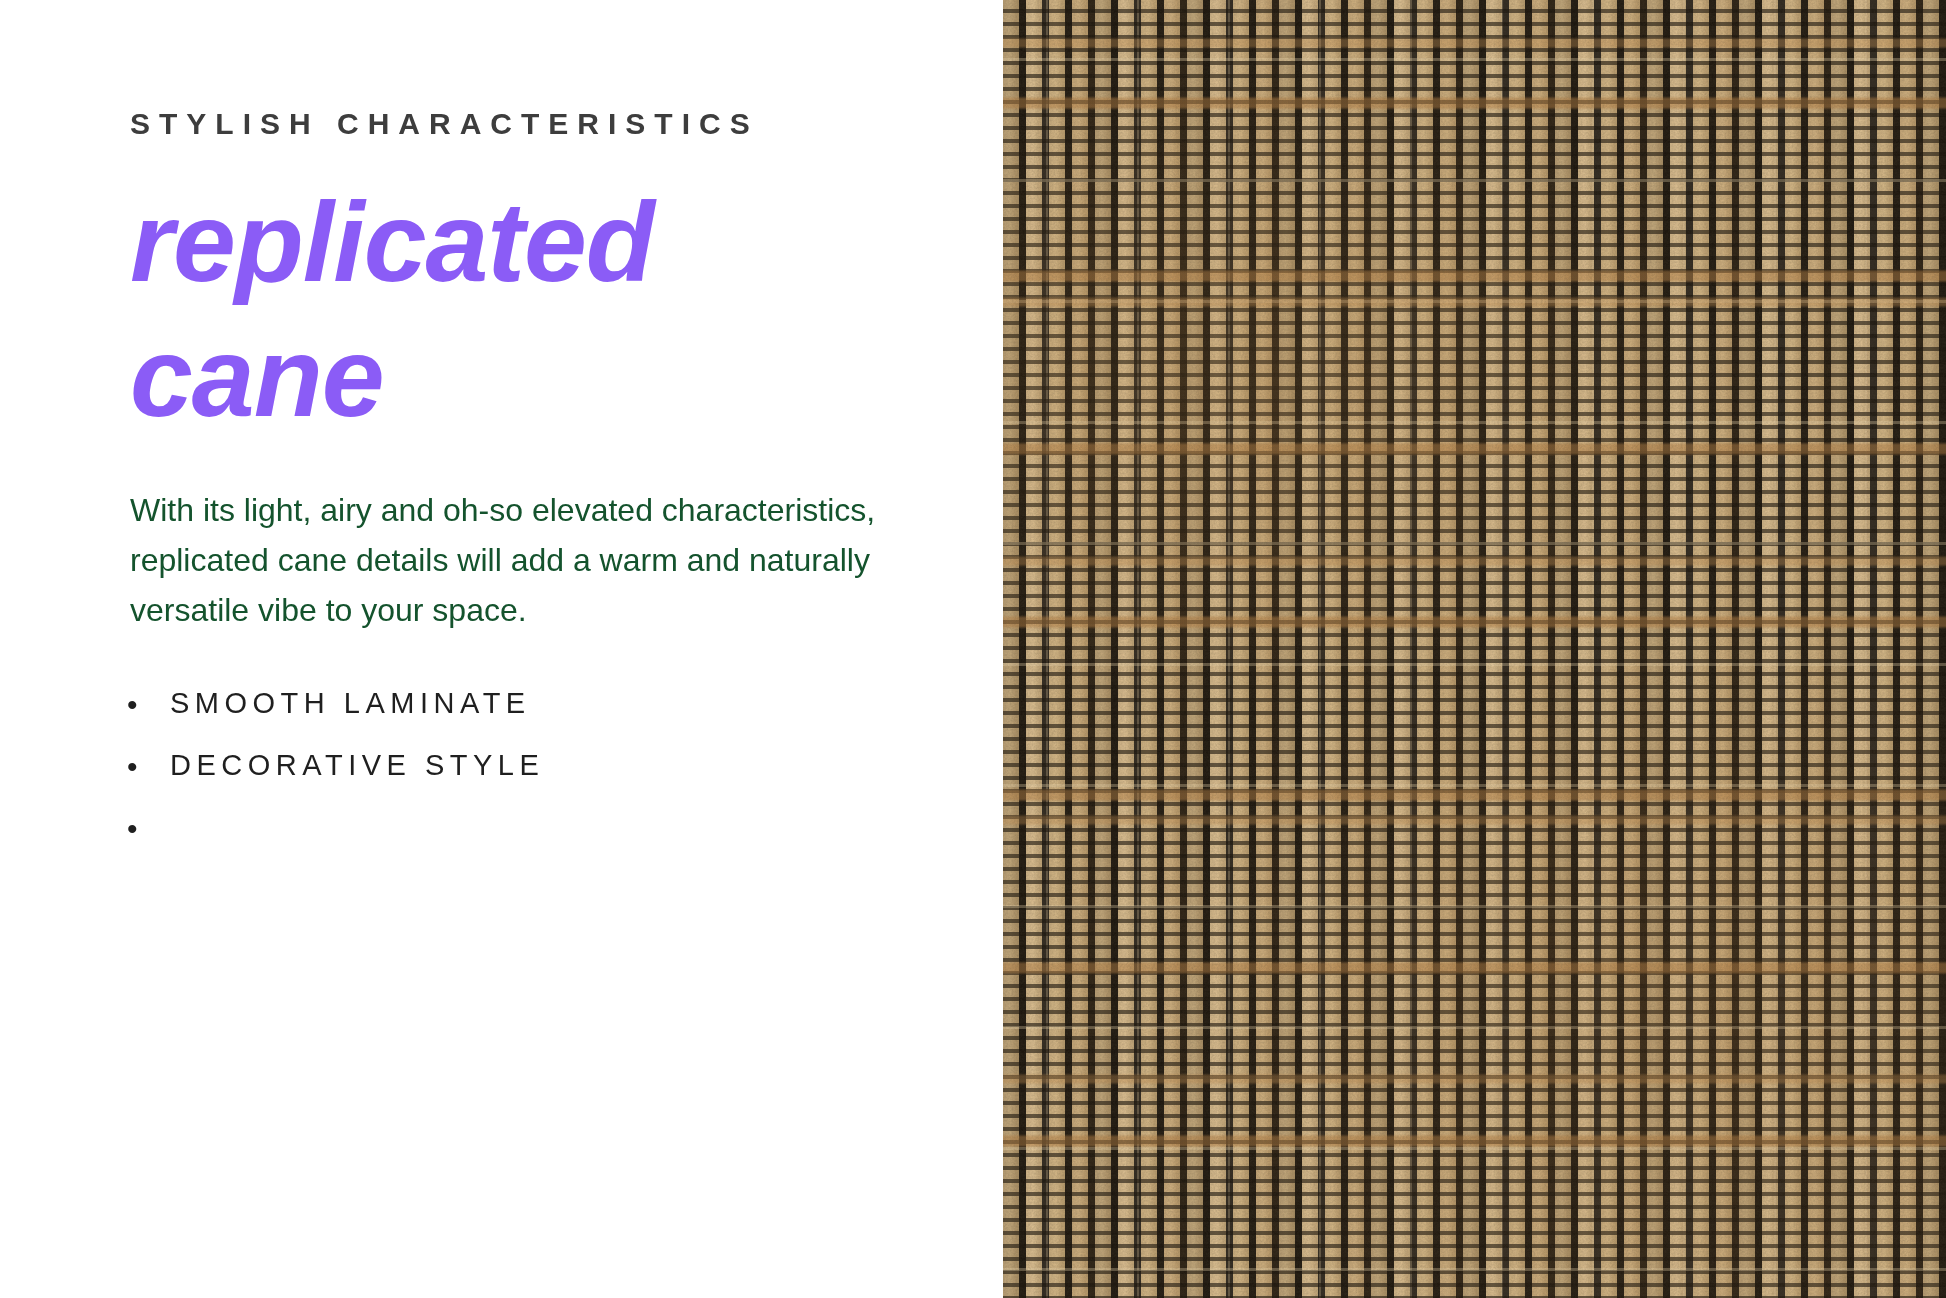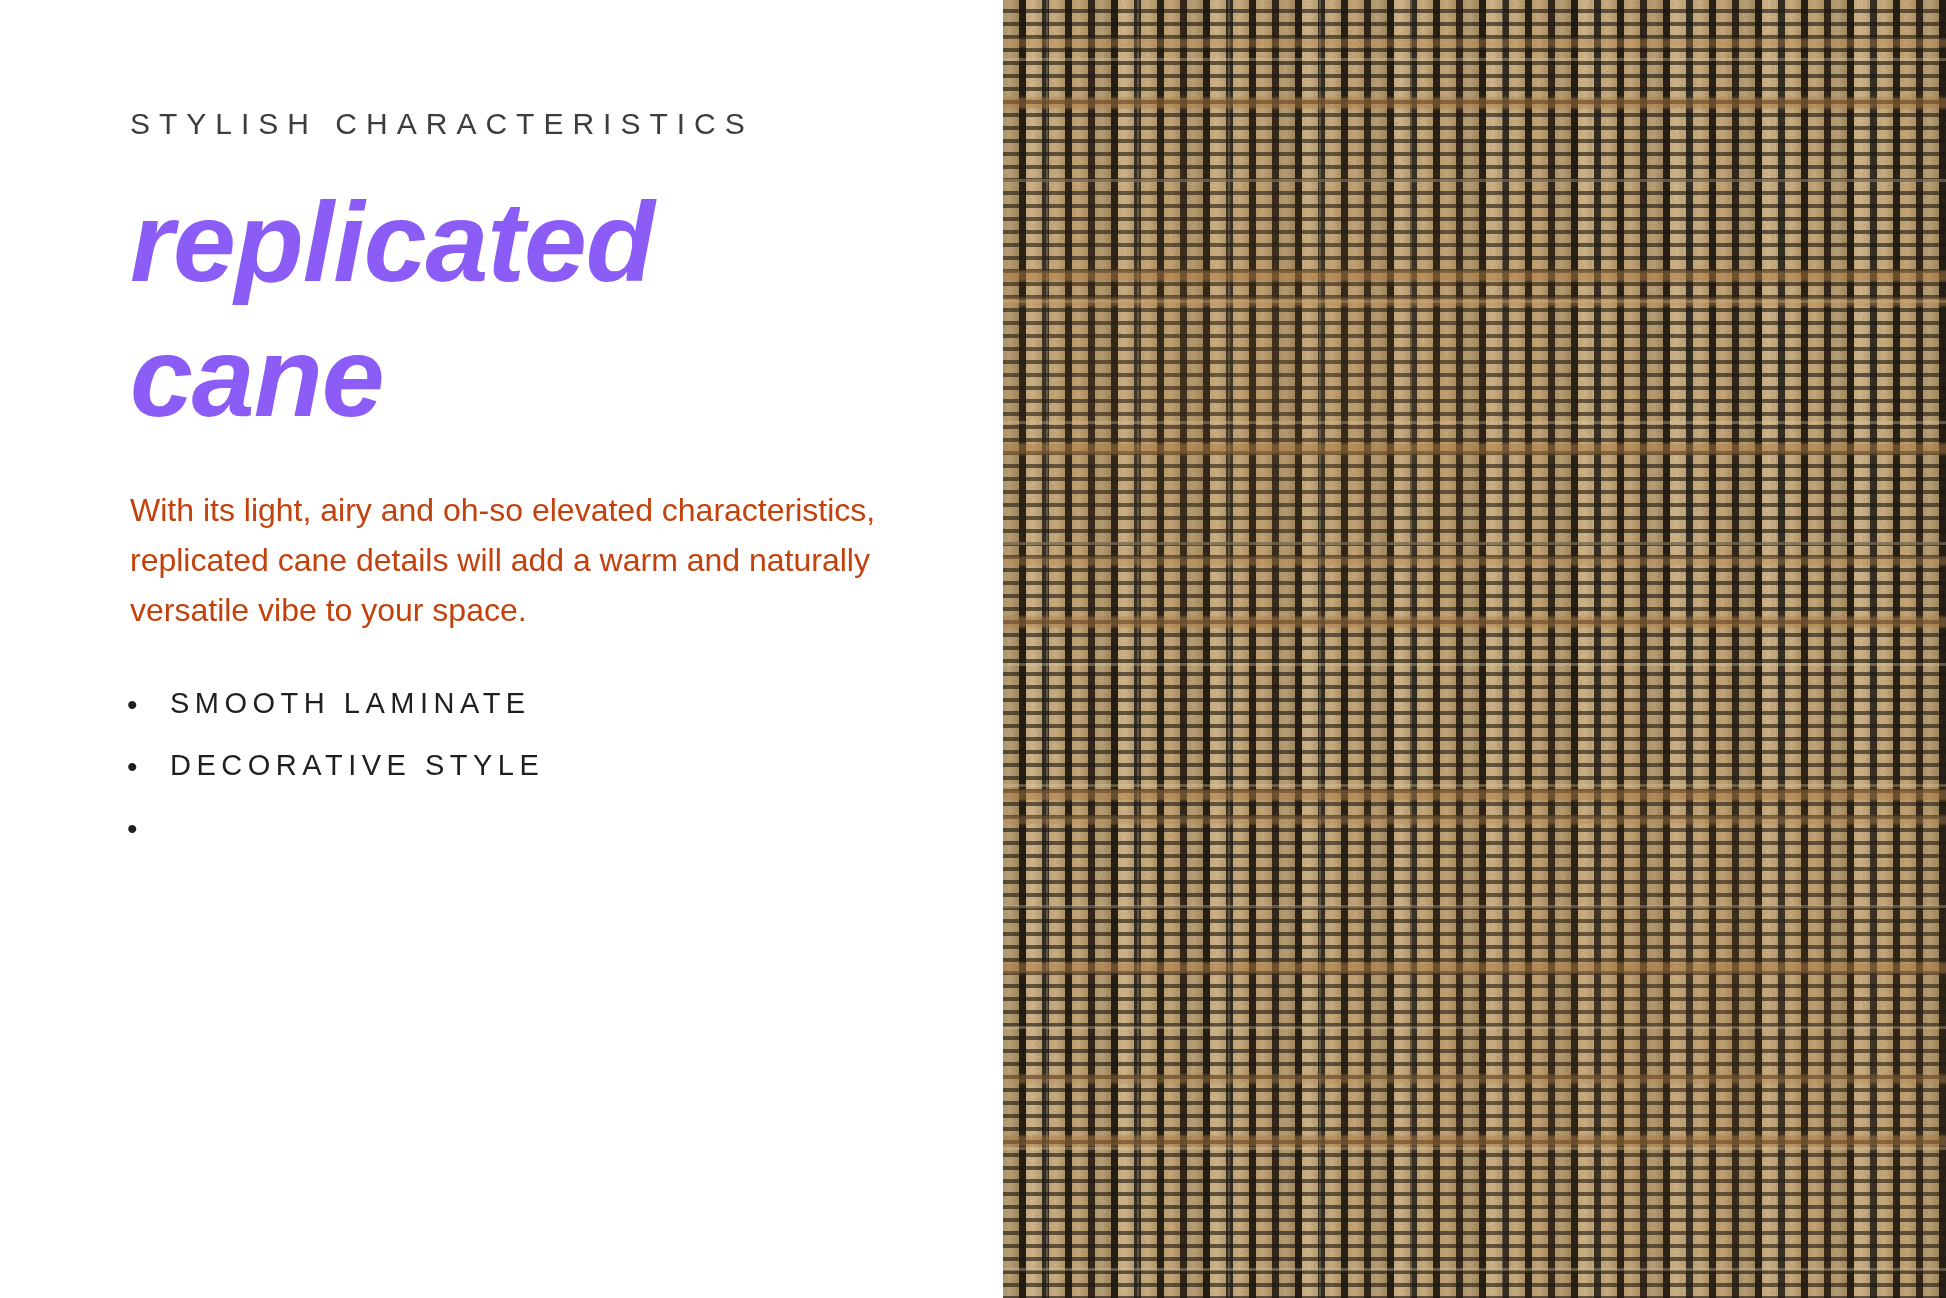--- a/index.html
+++ b/index.html
@@ -17,42 +17,42 @@
   
   .content-panel {
     width: 1003px;
     height: 100%;
     background: #ffffff;
     padding: 106px 60px 0 130px;
   }
   .eyebrow {
     font-size: 30px;
     line-height: 36px;
-    font-weight: 400;
+    font-weight: 700;
     letter-spacing: 9px;
     color: #3d3d3d;
     white-space: nowrap;
   }
   .headline {
     margin-top: 33px;
     max-width: 700px;
     font-size: 113px;
     line-height: 135px;
     font-weight: 700;
     letter-spacing: -1px;
     color: #8b5cf6;
     font-style: italic;
   }
   .description {
     margin-top: 40px;
     max-width: 755px;
     font-size: 32px;
     line-height: 50px;
     font-weight: 400;
-    color: #c2410c;
+    color: #14532d;
   }
   .feature-list {
     margin-top: 52px;
     max-width: 620px;
     list-style: none;
   }
   .feature-list li {
     position: relative;
     padding-left: 40px;
     margin-bottom: 29px;

